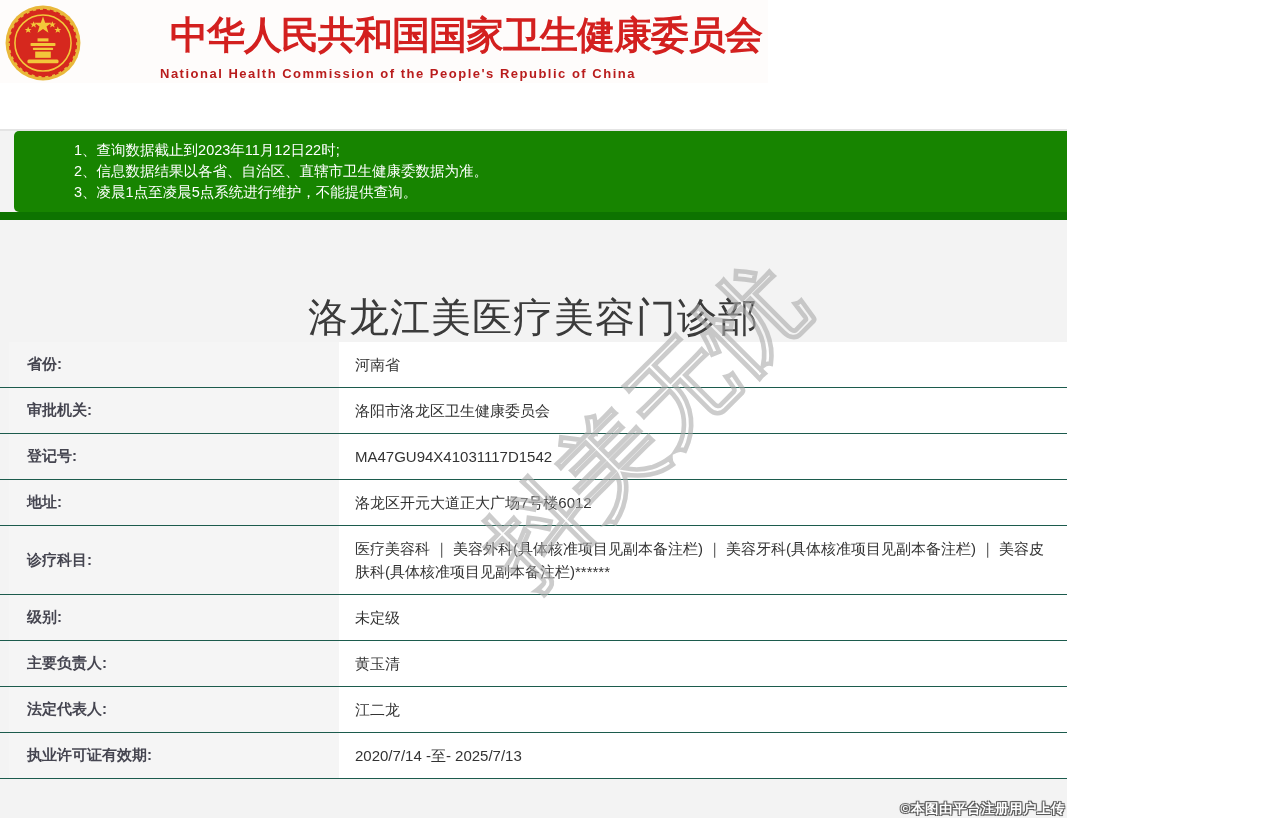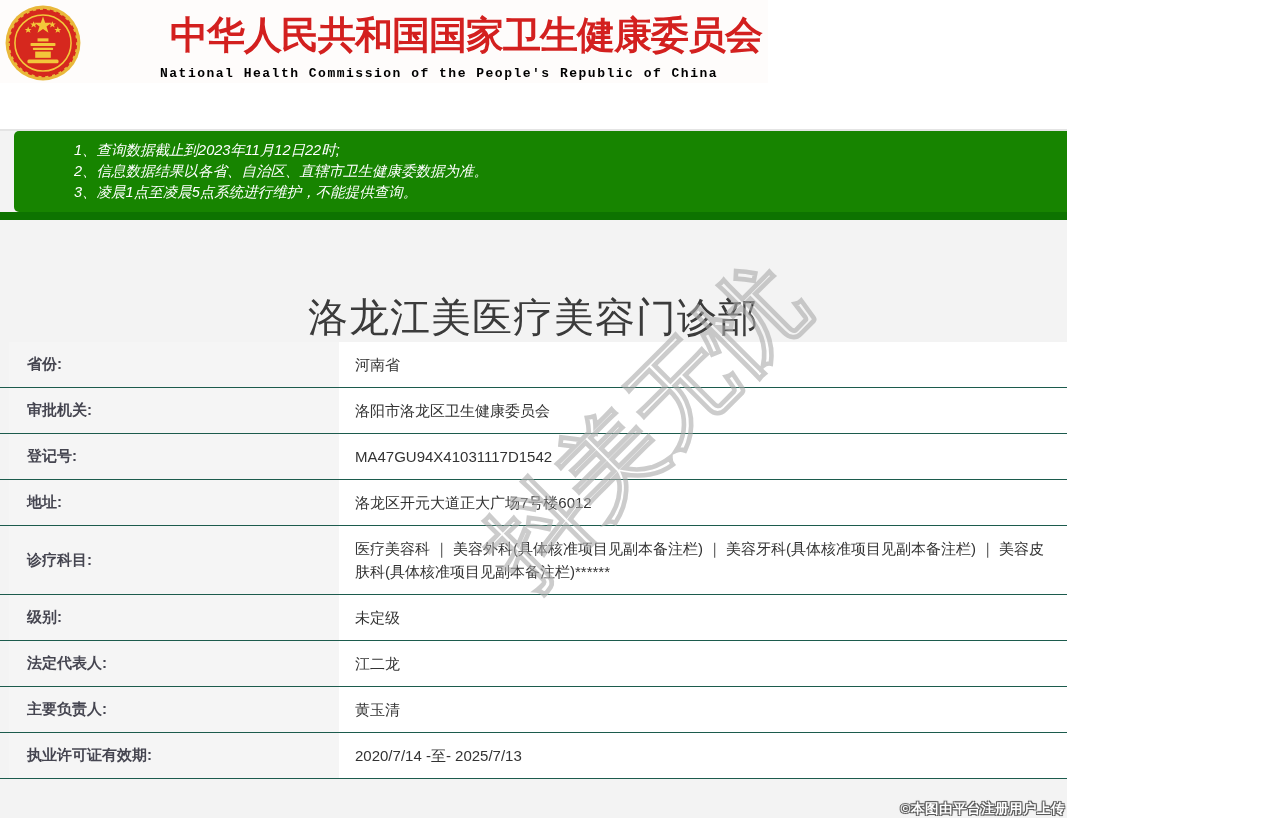--- a/index.html
+++ b/index.html
@@ -5,30 +5,30 @@
   * { margin:0; padding:0; box-sizing:border-box; }
   html,body { background:#fff; }
   body { font-family:"Liberation Sans","DejaVu Sans",sans-serif; }
   .page { position:relative; width:1067px; height:822px; overflow:hidden; background:#fff; }
 
   
   .site-header { position:relative; height:83px; background:#fefcfb; width:768px; }
   .emblem { position:absolute; left:4px; top:4px; width:78px; height:78px; }
   .header-titles { position:absolute; left:170px; top:10px; }
   .cn-title { font-size:38px; font-weight:bold; color:#d3201f; letter-spacing:-1px; white-space:nowrap; }
-  .en-title { margin-top:5px; margin-left:-10px; font-size:13px; font-weight:bold; color:#000000; letter-spacing:1.5px; white-space:nowrap;font-family:Liberation Mono, monospace; }
+  .en-title { margin-top:5px; margin-left:-10px; font-size:13px; font-weight:bold; color:#b91c1c; letter-spacing:1.5px; white-space:nowrap; }
 
   .white-gap { height:46px; background:#ffffff; }
 
   
   .content { position:relative; background:#f3f3f3; border-top:2px solid #e4e4e4; height:689px; }
 
   .notice-box { margin-left:14px; background:#178400; border-radius:5px 0 0 5px;
                 padding:9px 20px 9px 60px; color:#ffffff; font-size:14.5px; line-height:21px; }
-  .notice-box div { white-space:nowrap;font-style:italic; }
+  .notice-box div { white-space:nowrap; }
   .notice-strip { height:8px; background:#0d7300; }
 
   .org-title { padding-top:70px; height:122px; text-align:center; font-size:40px;
                font-weight:400; color:#3b3b3b; letter-spacing:1px; }
 
   
   .info-table { width:100%; }
   .trow { display:flex; min-height:46px; border-bottom:1px solid #1c5b4d; align-items:stretch;padding-left:9px; }
   .tlabel { width:330px; flex:0 0 330px; background:#f5f5f5; display:flex; align-items:center;
             padding-left:18px; font-size:15px; font-weight:bold; color:#454550; }
@@ -108,26 +108,26 @@
       </div>
       <div class="trow">
         <div class="tlabel">诊疗科目:</div>
         <div class="tvalue">医疗美容科 ｜ 美容外科(具体核准项目见副本备注栏) ｜ 美容牙科(具体核准项目见副本备注栏) ｜ 美容皮肤科(具体核准项目见副本备注栏)******</div>
       </div>
       <div class="trow">
         <div class="tlabel">级别:</div>
         <div class="tvalue">未定级</div>
       </div>
       <div class="trow">
+        <div class="tlabel">主要负责人:</div>
+        <div class="tvalue">黄玉清</div>
+      </div>
+      <div class="trow">
         <div class="tlabel">法定代表人:</div>
         <div class="tvalue">江二龙</div>
-      </div>
-      <div class="trow">
-        <div class="tlabel">主要负责人:</div>
-        <div class="tvalue">黄玉清</div>
       </div>
       <div class="trow">
         <div class="tlabel">执业许可证有效期:</div>
         <div class="tvalue">2020/7/14 -至- 2025/7/13</div>
       </div>
     </div>
 
   </div>
 
   <div class="watermark">抖美无忧</div>

